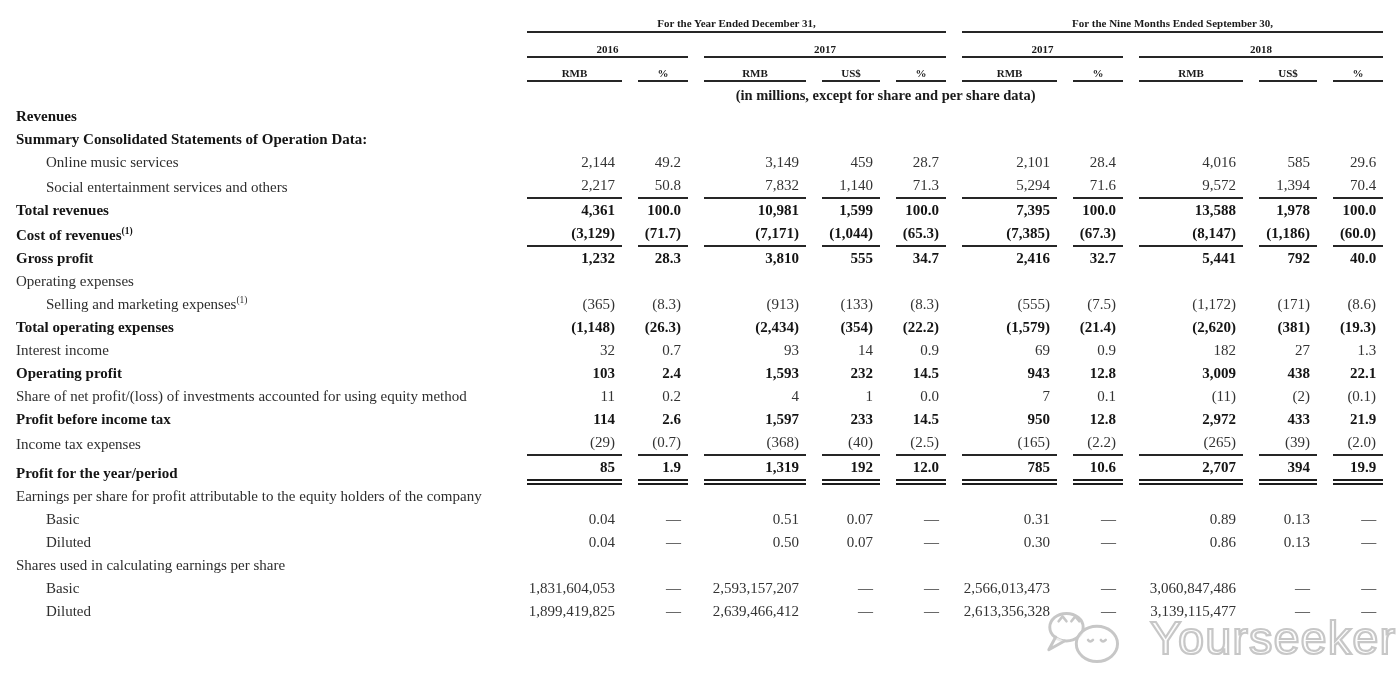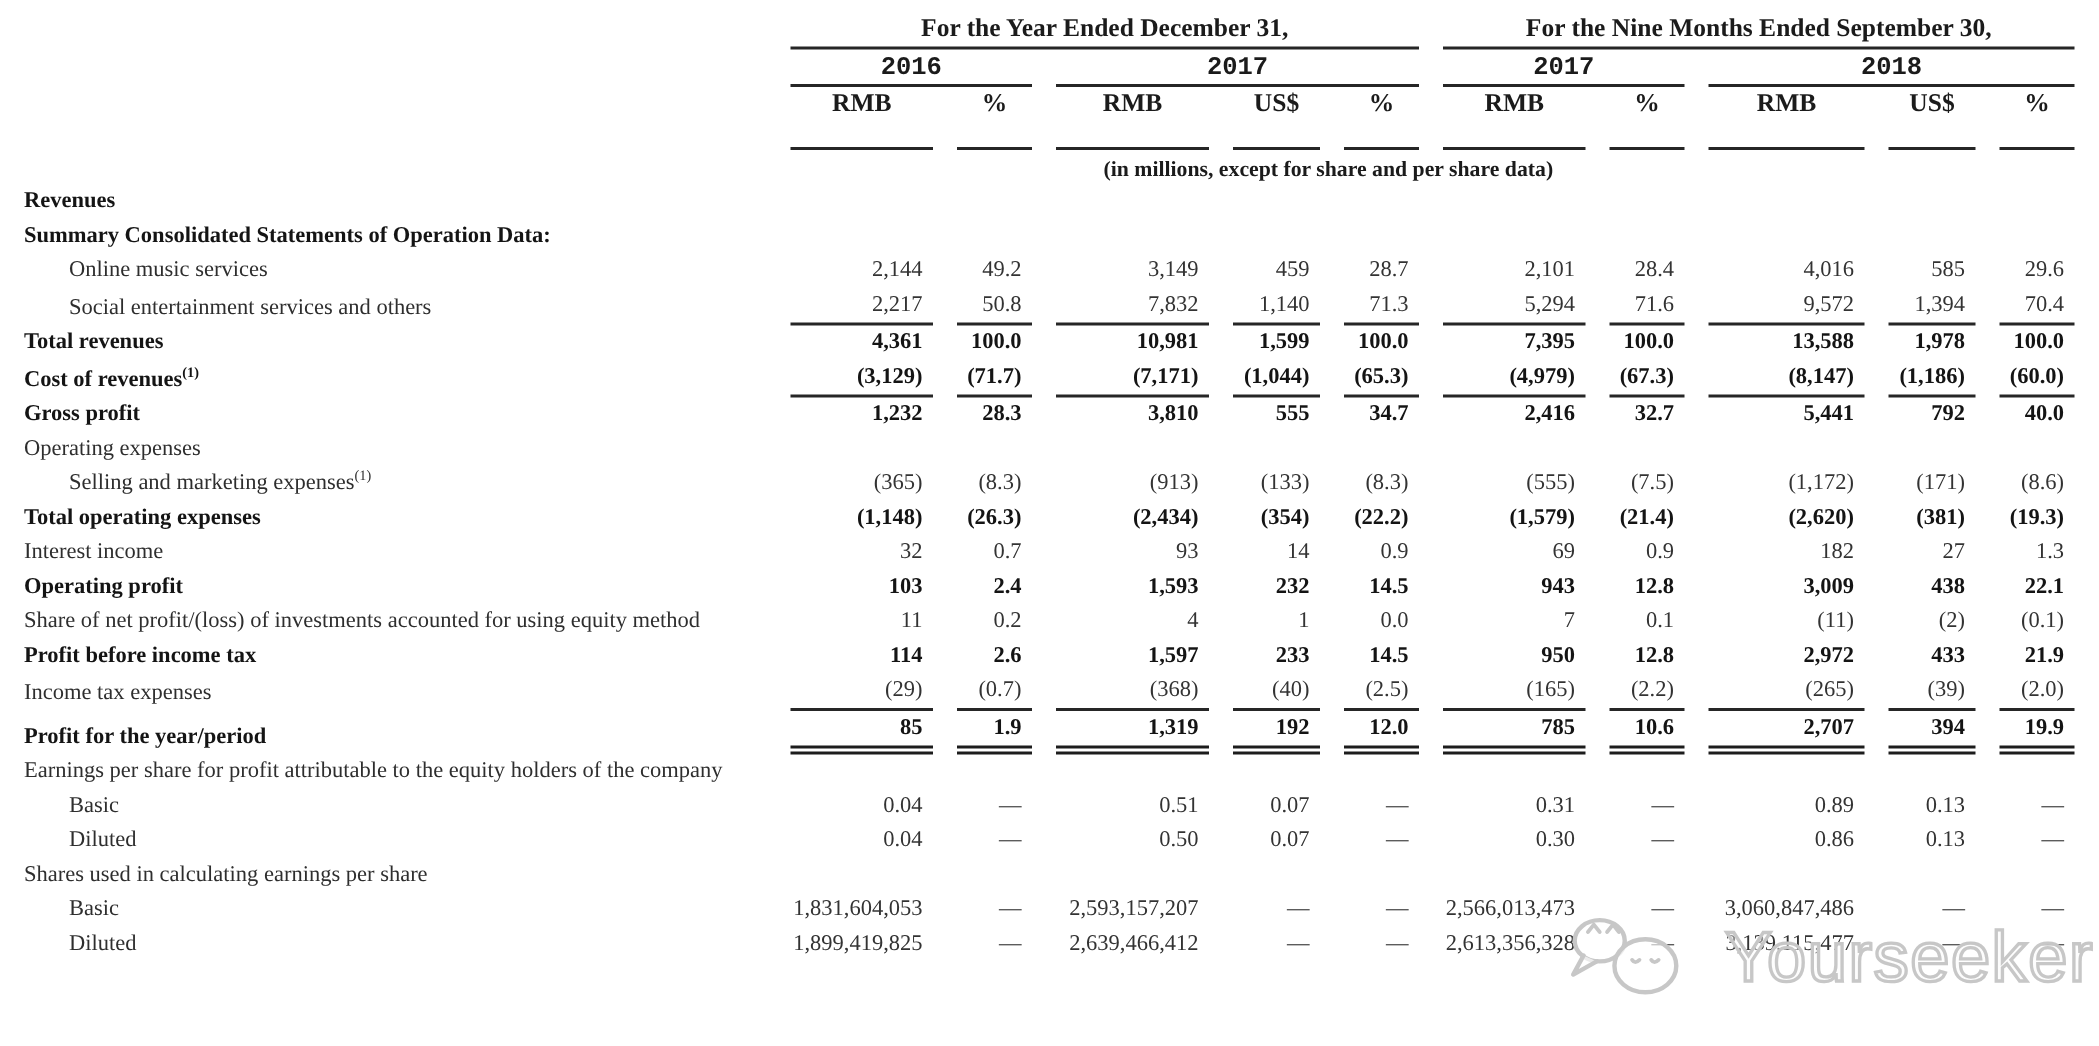--- a/index.html
+++ b/index.html
@@ -24,41 +24,40 @@
   col.c-pct-a  { width: 50px;  }
   col.c-rmb-b  { width: 102px; }
   col.c-usd-a  { width: 58px;  }
   col.c-pct-b  { width: 50px;  }
   col.c-rmb-c  { width: 95px;  }
   col.c-pct-c  { width: 50px;  }
   col.c-rmb-d  { width: 104px; }
   col.c-usd-b  { width: 58px;  }
   col.c-pct-d  { width: 50px;  }
 
-  th { font-weight: bold; color: #1b1b1b; font-size: 17px; margin-top: 36px; }
+  th { font-weight: bold; color: #1b1b1b; font-size: 11px; margin-top: 36px; }
   .group-head {
     text-align: center;
     border-bottom: 2px solid #262626;
     padding-bottom: 2px;
     height: 22px;
     vertical-align: bottom;
     white-space: nowrap;
   }
   .year-head {
     text-align: center;
     border-bottom: 2px solid #262626;
     padding-bottom: 1px;
     height: 21px;
     vertical-align: bottom;
-    font-family: Liberation Mono, monospace;
   }
   .unit-head {
     text-align: center;
     border-bottom: 2px solid #262626;
-    padding-bottom: 19px;
+    padding-bottom: 1px;
     height: 20px;
     vertical-align: bottom;
   }
   .units-note {
     text-align: center;
     font-weight: bold;
     color: #1b1b1b;
     font-size: 14.5px;
     height: 21px;
     vertical-align: bottom;
@@ -229,21 +228,21 @@
           <td class="val bold">1,978</td>
           <td class="val bold">100.0</td>
         </tr>
         <tr class="rule-below">
           <td class="label bold">Cost of revenues<sup>(1)</sup></td>
           <td class="val bold">(3,129)</td>
           <td class="val bold">(71.7)</td>
           <td class="val bold">(7,171)</td>
           <td class="val bold">(1,044)</td>
           <td class="val bold">(65.3)</td>
-          <td class="val bold">(4,979)</td>
+          <td class="val bold">(7,385)</td>
           <td class="val bold">(67.3)</td>
           <td class="val bold">(8,147)</td>
           <td class="val bold">(1,186)</td>
           <td class="val bold">(60.0)</td>
         </tr>
         <tr>
           <td class="label bold">Gross profit</td>
           <td class="val bold">1,232</td>
           <td class="val bold">28.3</td>
           <td class="val bold">3,810</td>

